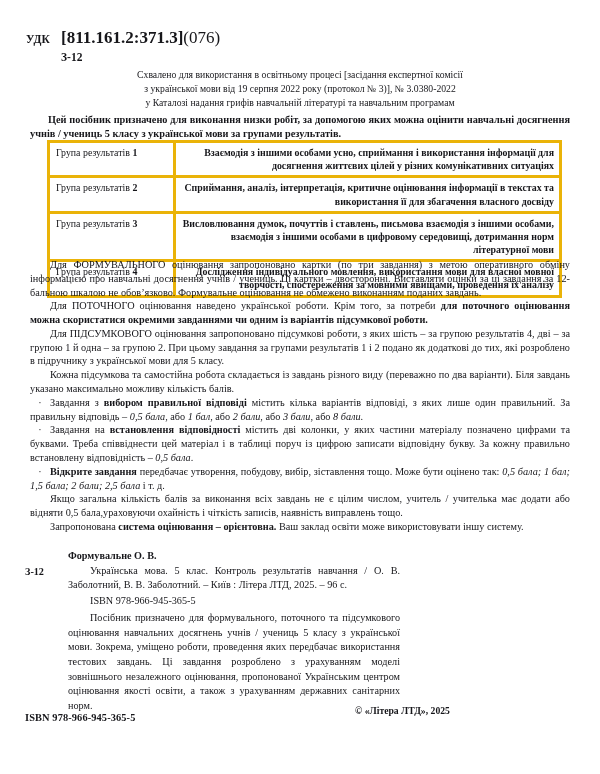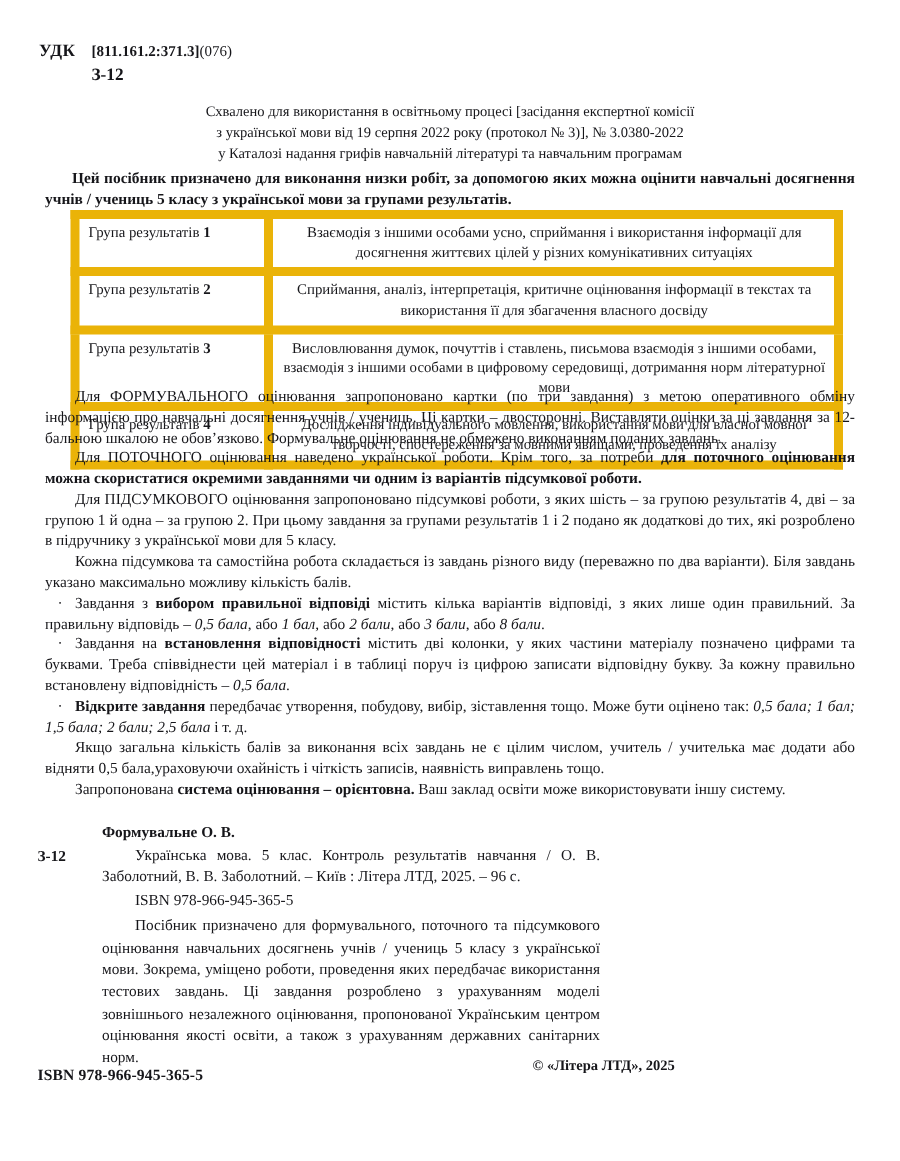--- a/index.html
+++ b/index.html
@@ -37,21 +37,21 @@
     display: flex;
     align-items: baseline;
   }
   .udc-label {
     font-weight: bold;
     font-size: 11.5px;
     letter-spacing: .2px;
     min-width: 35px;
   }
   .udc-code {
-    font-size: 10px;
+    font-size: 17px;
   }
   .udc-code b { font-weight: bold; }
   .udc-code .plain { font-weight: normal; }
   .udc-author-code {
     font-weight: bold;
     font-size: 11.5px;
     margin-left: 35px;
     margin-top: 1px;
   }
 
@@ -84,33 +84,33 @@
   .groups-table {
     position: absolute;
     left: 47px;
     top: 140px;
     width: 515px;
     border-collapse: collapse;
     font-size: 9.9px;
     line-height: 1.33;
   }
   .groups-table td {
-    border: 6px solid #eab308;
+    border: 3px solid #eab308;
     padding: 3px 5px 3px 6px;
     vertical-align: top;
   }
   .groups-table td.gcell-label {
     width: 112px;
     white-space: nowrap;
     font-weight: normal;
   }
   .groups-table td.gcell-label b { font-weight: bold; }
   .groups-table td.gcell-text {
-    font-weight: normal;
-    text-align: center;
+    font-weight: bold;
+    text-align: right;
   }
 
   
   .body-text {
     position: absolute;
     left: 30px;
     top: 258px;
     width: 540px;
     font-size: 10.25px;
     line-height: 1.345;

